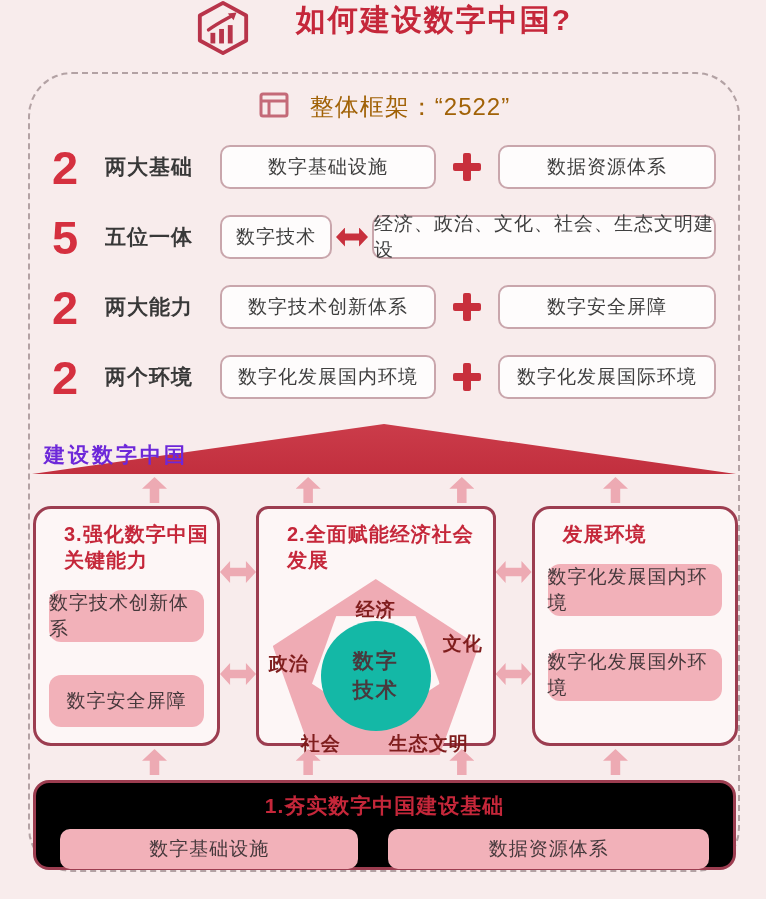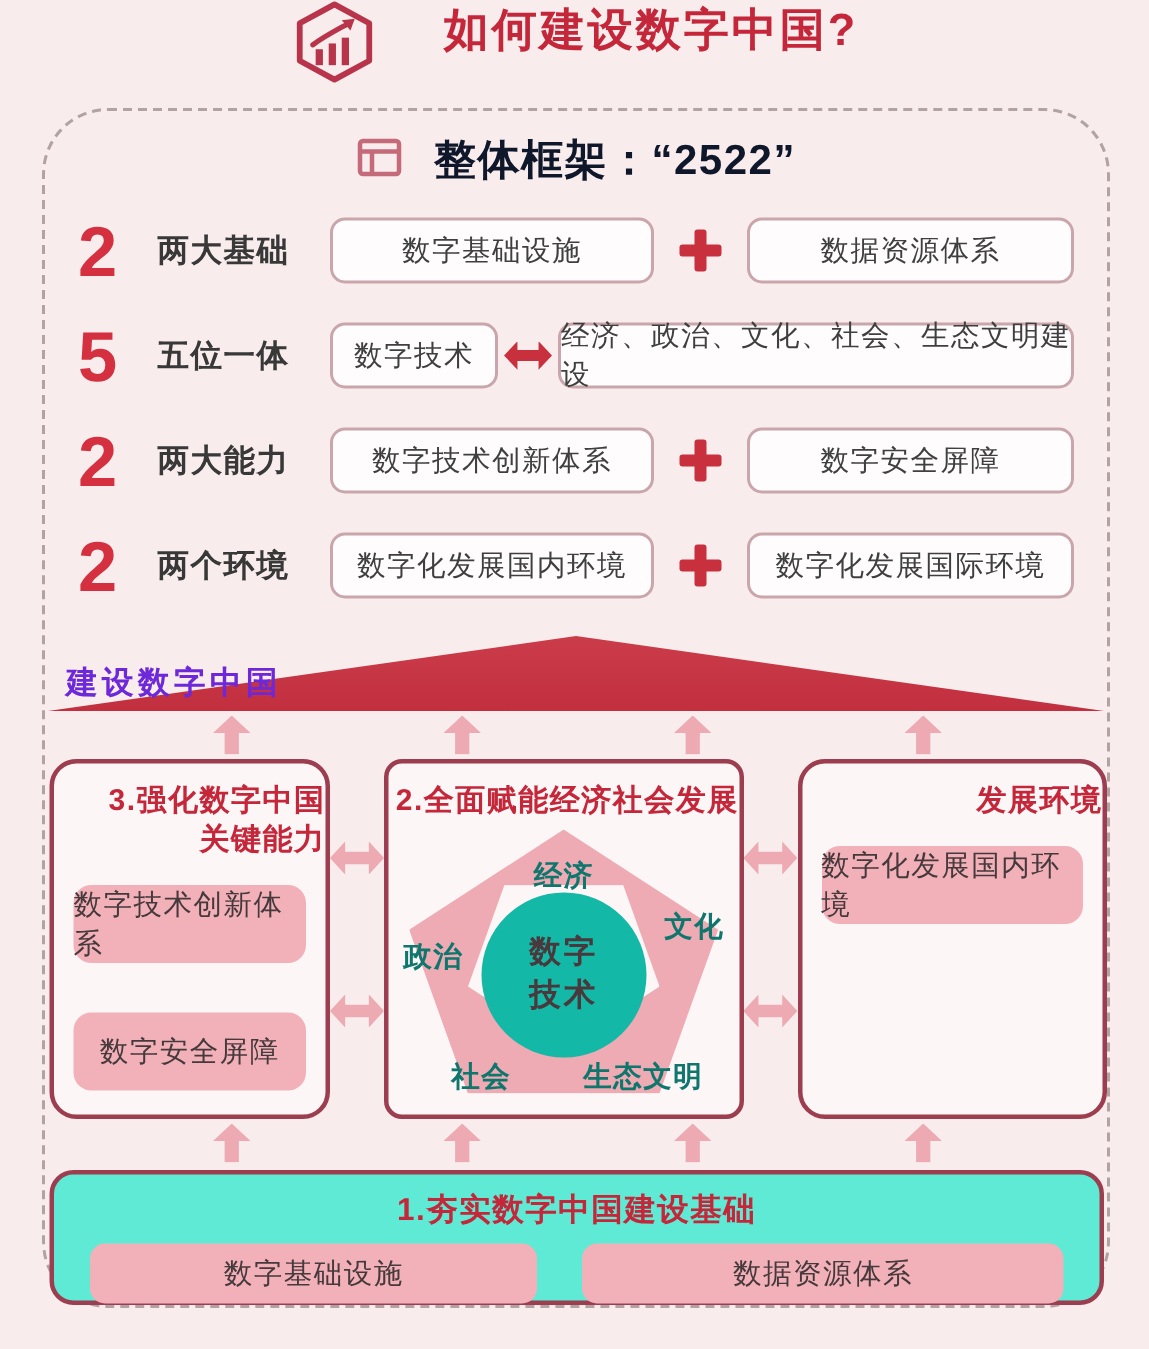--- a/index.html
+++ b/index.html
@@ -20,21 +20,21 @@
     margin:12px 26px 0 28px;
     border:2px dashed #b3a2a4;
     border-radius:44px;
     height:800px;
     box-sizing:border-box;
     padding-top:8px;
   }
 
   
   .fw-heading { display:flex; align-items:center; justify-content:center; gap:20px; height:50px; }
-  .fw-heading-text { font-size:28px; font-weight:bold; color:#0f172a; letter-spacing:1px; }
+  .fw-heading-text { font-size:24px; font-weight:normal; color:#a16207; letter-spacing:1px; }
 
   
   .fw-row { display:flex; align-items:center; height:70px; padding:0 22px 0 10px; }
   .fw-number { width:50px; text-align:center; font-size:47px; font-weight:900; color:#d5303f; }
   .fw-label { width:118px; text-align:center; font-size:21px; font-weight:bold; color:#383838; letter-spacing:1px; }
   .fw-content { flex:1; display:flex; align-items:center; margin-left:12px; }
   .pill {
     border:2px solid #c9a6ac; border-radius:10px; background:#fefcfc;
     height:44px; display:flex; align-items:center; justify-content:center;
     font-size:19px; color:#3f3f3f; box-sizing:border-box; letter-spacing:1px;
@@ -65,21 +65,21 @@
 
   
   .pillars { display:flex; padding-left:3px; margin-top:3px; height:240px; }
   .pillar { border:3px solid #9c3d50; border-radius:18px; background:#fdf6f6; box-sizing:border-box; }
   .pillar-left  { width:192px; }
   .pillar-center{ width:246px;border-radius:12px; }
   .pillar-right { width:212px; }
   .gap-col { flex:1; display:flex; flex-direction:column; align-items:center; }
   .gap-arrow-1 { margin-top:55px; }
   .gap-arrow-2 { margin-top:80px; }
-  .pillar-title { color:#c5273a; font-weight:bold; font-size:20px; text-align:right; line-height:1.3; margin-top:12px; letter-spacing:1px; }
+  .pillar-title { color:#c5273a; font-weight:bold; font-size:20px; text-align:left; line-height:1.3; margin-top:12px; letter-spacing:1px;padding-left:28px; }
   .pillar-items { margin-top:17px; display:flex; flex-direction:column; gap:33px; padding:0 13px; }
   .pink-item {
     background:#f2b1b9; border-radius:12px; height:52px;
     display:flex; align-items:center; justify-content:center;
     font-size:19px; color:#46393c; letter-spacing:1px;
   }
 
   
   .pent-wrap { position:relative; width:206px; height:176px; margin:6px auto 0; }
   .pent-outer {
@@ -90,31 +90,31 @@
     position:absolute; left:19%; top:21%; width:62%; height:62%;
     background:#fdf6f6; transform:rotate(180deg);
     clip-path:polygon(50% 0, 100% 38%, 81% 100%, 19% 100%, 0 38%);
   }
   .pent-circle {
     position:absolute; left:50%; top:55%; transform:translate(-50%,-50%);
     width:110px; height:110px; border-radius:50%; background:#14b8a6;
     display:flex; flex-direction:column; align-items:center; justify-content:center;
     font-size:21px; font-weight:bold; color:#49393d; line-height:1.35; letter-spacing:2px;
   }
-  .pent-label { position:absolute; font-size:19px; font-weight:bold; color:#0f766e; letter-spacing:1px; white-space:nowrap; }
+  .pent-label { position:absolute; font-size:19px; font-weight:bold; color:#7f1d1d; letter-spacing:1px; white-space:nowrap; }
   .pl-top { top:18px; left:50%; transform:translateX(-50%); }
   .pl-left { left:-4px; top:72px; }
   .pl-right { right:-4px; top:52px; }
   .pl-bleft { left:28px; bottom:-2px; }
   .pl-bright { right:10px; bottom:-2px; }
 
   
   .foundation {
     margin:5px 2px 0 3px; border:3px solid #9c3d50; border-radius:16px;
-    background:#5eead4; height:90px; box-sizing:border-box;
+    background:#000000; height:90px; box-sizing:border-box;
   }
   .foundation-title { text-align:center; color:#c5273a; font-weight:bold; font-size:21px; margin-top:9px; letter-spacing:1px; }
   .foundation-items { display:flex; gap:30px; padding:9px 24px 0; }
   .f-item { height:40px; background:#f2b1b9; border-radius:10px; display:flex; align-items:center; justify-content:center; font-size:19px; color:#46393c; letter-spacing:1px; }
   .f-item-1 { flex:0.93; }
   .f-item-2 { flex:1; }
 </style>
 </head>
 <body>
 
@@ -244,20 +244,21 @@
       <div class="harrow-pink gap-arrow-1"></div>
       <div class="harrow-pink gap-arrow-2"></div>
     </div>
 
     <div class="pillar pillar-right">
       <div class="pillar-title">
         <div>发展环境</div>
       </div>
       <div class="pillar-items">
         <div class="pink-item">数字化发展国内环境</div>
+        <div class="pink-item">数字化发展国外环境</div>
       </div>
     </div>
 
   </div>
 
   <div class="arrows-row">
     <div class="uparrow"></div>
     <div class="uparrow"></div>
     <div class="uparrow"></div>
     <div class="uparrow"></div>

